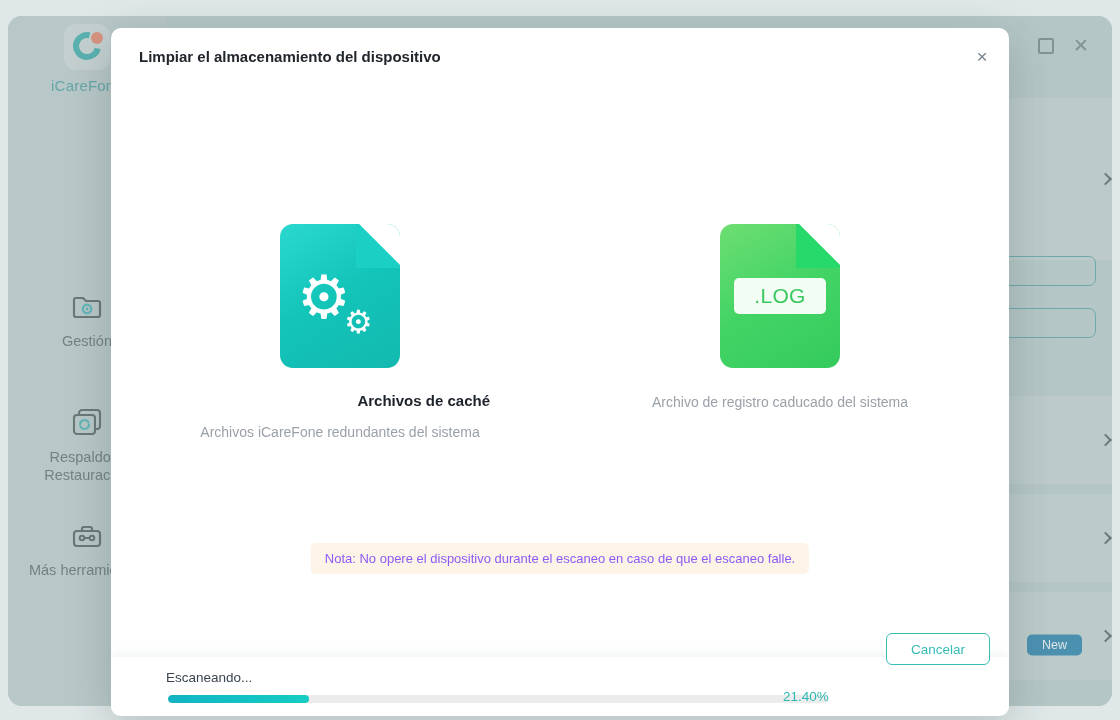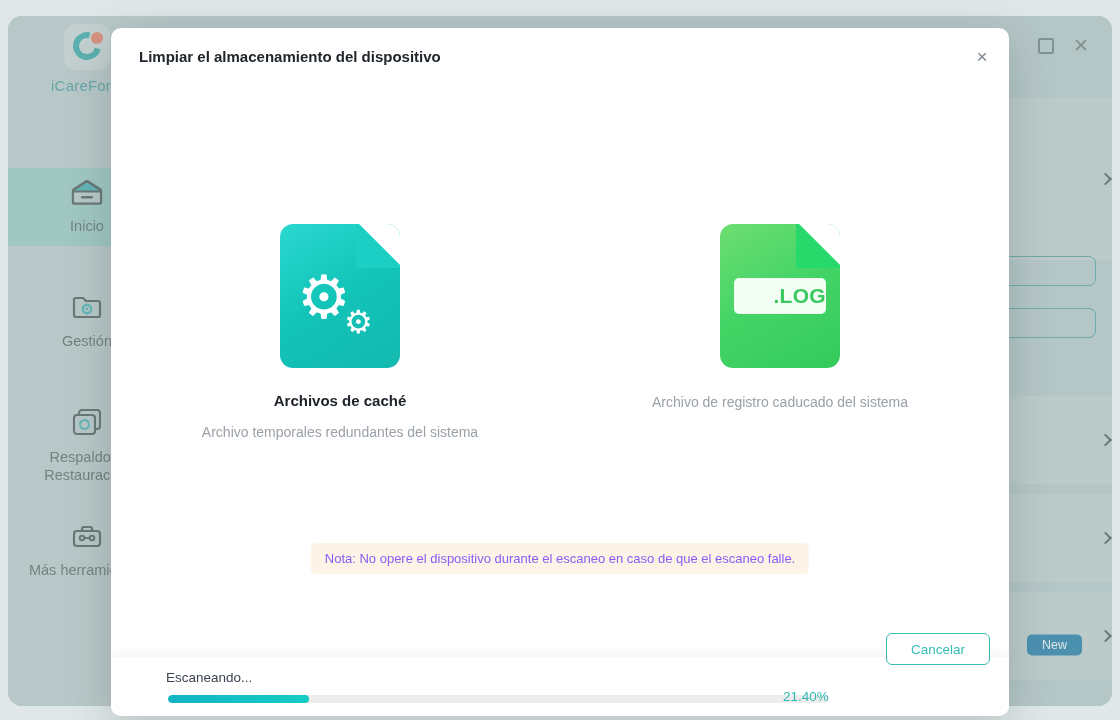--- a/index.html
+++ b/index.html
@@ -267,31 +267,32 @@
   .gear-small { left: 64px; top: 82px; font-size: 32px; }
 
   .log-chip {
     position: absolute;
     left: 14px; top: 54px;
     width: 92px; height: 36px;
     background: #f2fdf4;
     border-radius: 5px;
     color: #3ac95f;
     font-size: 21px;
-    font-weight: bold;
+    font-weight: normal;
     line-height: 36px;
-    text-align: right;
+    text-align: center;
     letter-spacing: .3px;
   }
 
   .option-title {
     font-size: 15px;
     font-weight: bold;
     color: #1c222a;
     margin-bottom: 13px;
+    text-align: right;
   }
   .option-desc {
     font-size: 14px;
     color: #9aa1a8;
     line-height: 1.52;
     padding: 0 10px;
   }
 
   .note {
     position: absolute;
@@ -362,32 +363,20 @@
 
     <div class="app-sidebar">
       <div class="logo-wrap">
         <div class="logo-badge">
           <div class="logo-c"></div>
           <div class="logo-dot"></div>
         </div>
         <div class="logo-text">iCareFone</div>
       </div>
 
-      <div class="nav-item active" style="top:152px">
-        <span class="nav-icon">
-          <svg width="34" height="28" viewBox="0 0 34 28">
-              <path d="M3 12 L17 3 L31 12 L31 24 Q31 25.5 29.5 25.5 L4.5 25.5 Q3 25.5 3 24 Z" fill="#2aa7ad" stroke="#36403f" stroke-width="2.2" stroke-linejoin="round"></path>
-              <path d="M3 12 L17 3 L31 12" fill="none" stroke="#36403f" stroke-width="2.2" stroke-linejoin="round"></path>
-              <rect x="11" y="17" width="12" height="2.4" rx="1.2" fill="#36403f"></rect>
-              <path d="M3 13.5 L31 13.5 L31 24 Q31 25.5 29.5 25.5 L4.5 25.5 Q3 25.5 3 24 Z" fill="#bcc8c8" stroke="#36403f" stroke-width="2.2" stroke-linejoin="round"></path>
-              <rect x="11" y="18" width="12" height="2.4" rx="1.2" fill="#36403f"></rect>
-            </svg>
-        </span>
-        <span class="nav-label">Inicio</span>
-      </div>
 
       <div class="nav-item" style="top:267px">
         <span class="nav-icon">
           <svg width="32" height="28" viewBox="0 0 32 28">
               <path d="M3 7 Q3 5 5 5 L12 5 L15 8 L27 8 Q29 8 29 10 L29 22 Q29 24 27 24 L5 24 Q3 24 3 22 Z" fill="none" stroke="#36403f" stroke-width="2.2" stroke-linejoin="round"></path>
               <circle cx="16" cy="16" r="4.2" fill="none" stroke="#2aa7ad" stroke-width="2.4"></circle>
               <circle cx="16" cy="16" r="1.4" fill="#2aa7ad"></circle>
             </svg>
         </span>
         <span class="nav-label">Gestión</span>
@@ -463,21 +452,21 @@
 
       <div class="options">
 
         <div class="option">
           <div class="file-icon icon-cache">
             <div class="fold"></div>
             <span class="gear-big">⚙</span>
             <span class="gear-small">⚙</span>
           </div>
           <div class="option-title">Archivos de caché</div>
-          <div class="option-desc">Archivo temporales redundantes del sistema</div>
+          <div class="option-desc">Archivos iCareFone redundantes del sistema</div>
         </div>
 
         <div class="option">
           <div class="file-icon icon-log">
             <div class="fold"></div>
             <span class="log-chip">.LOG</span>
           </div>
           <div class="option-desc">Archivo de registro caducado del sistema</div>
         </div>
 

